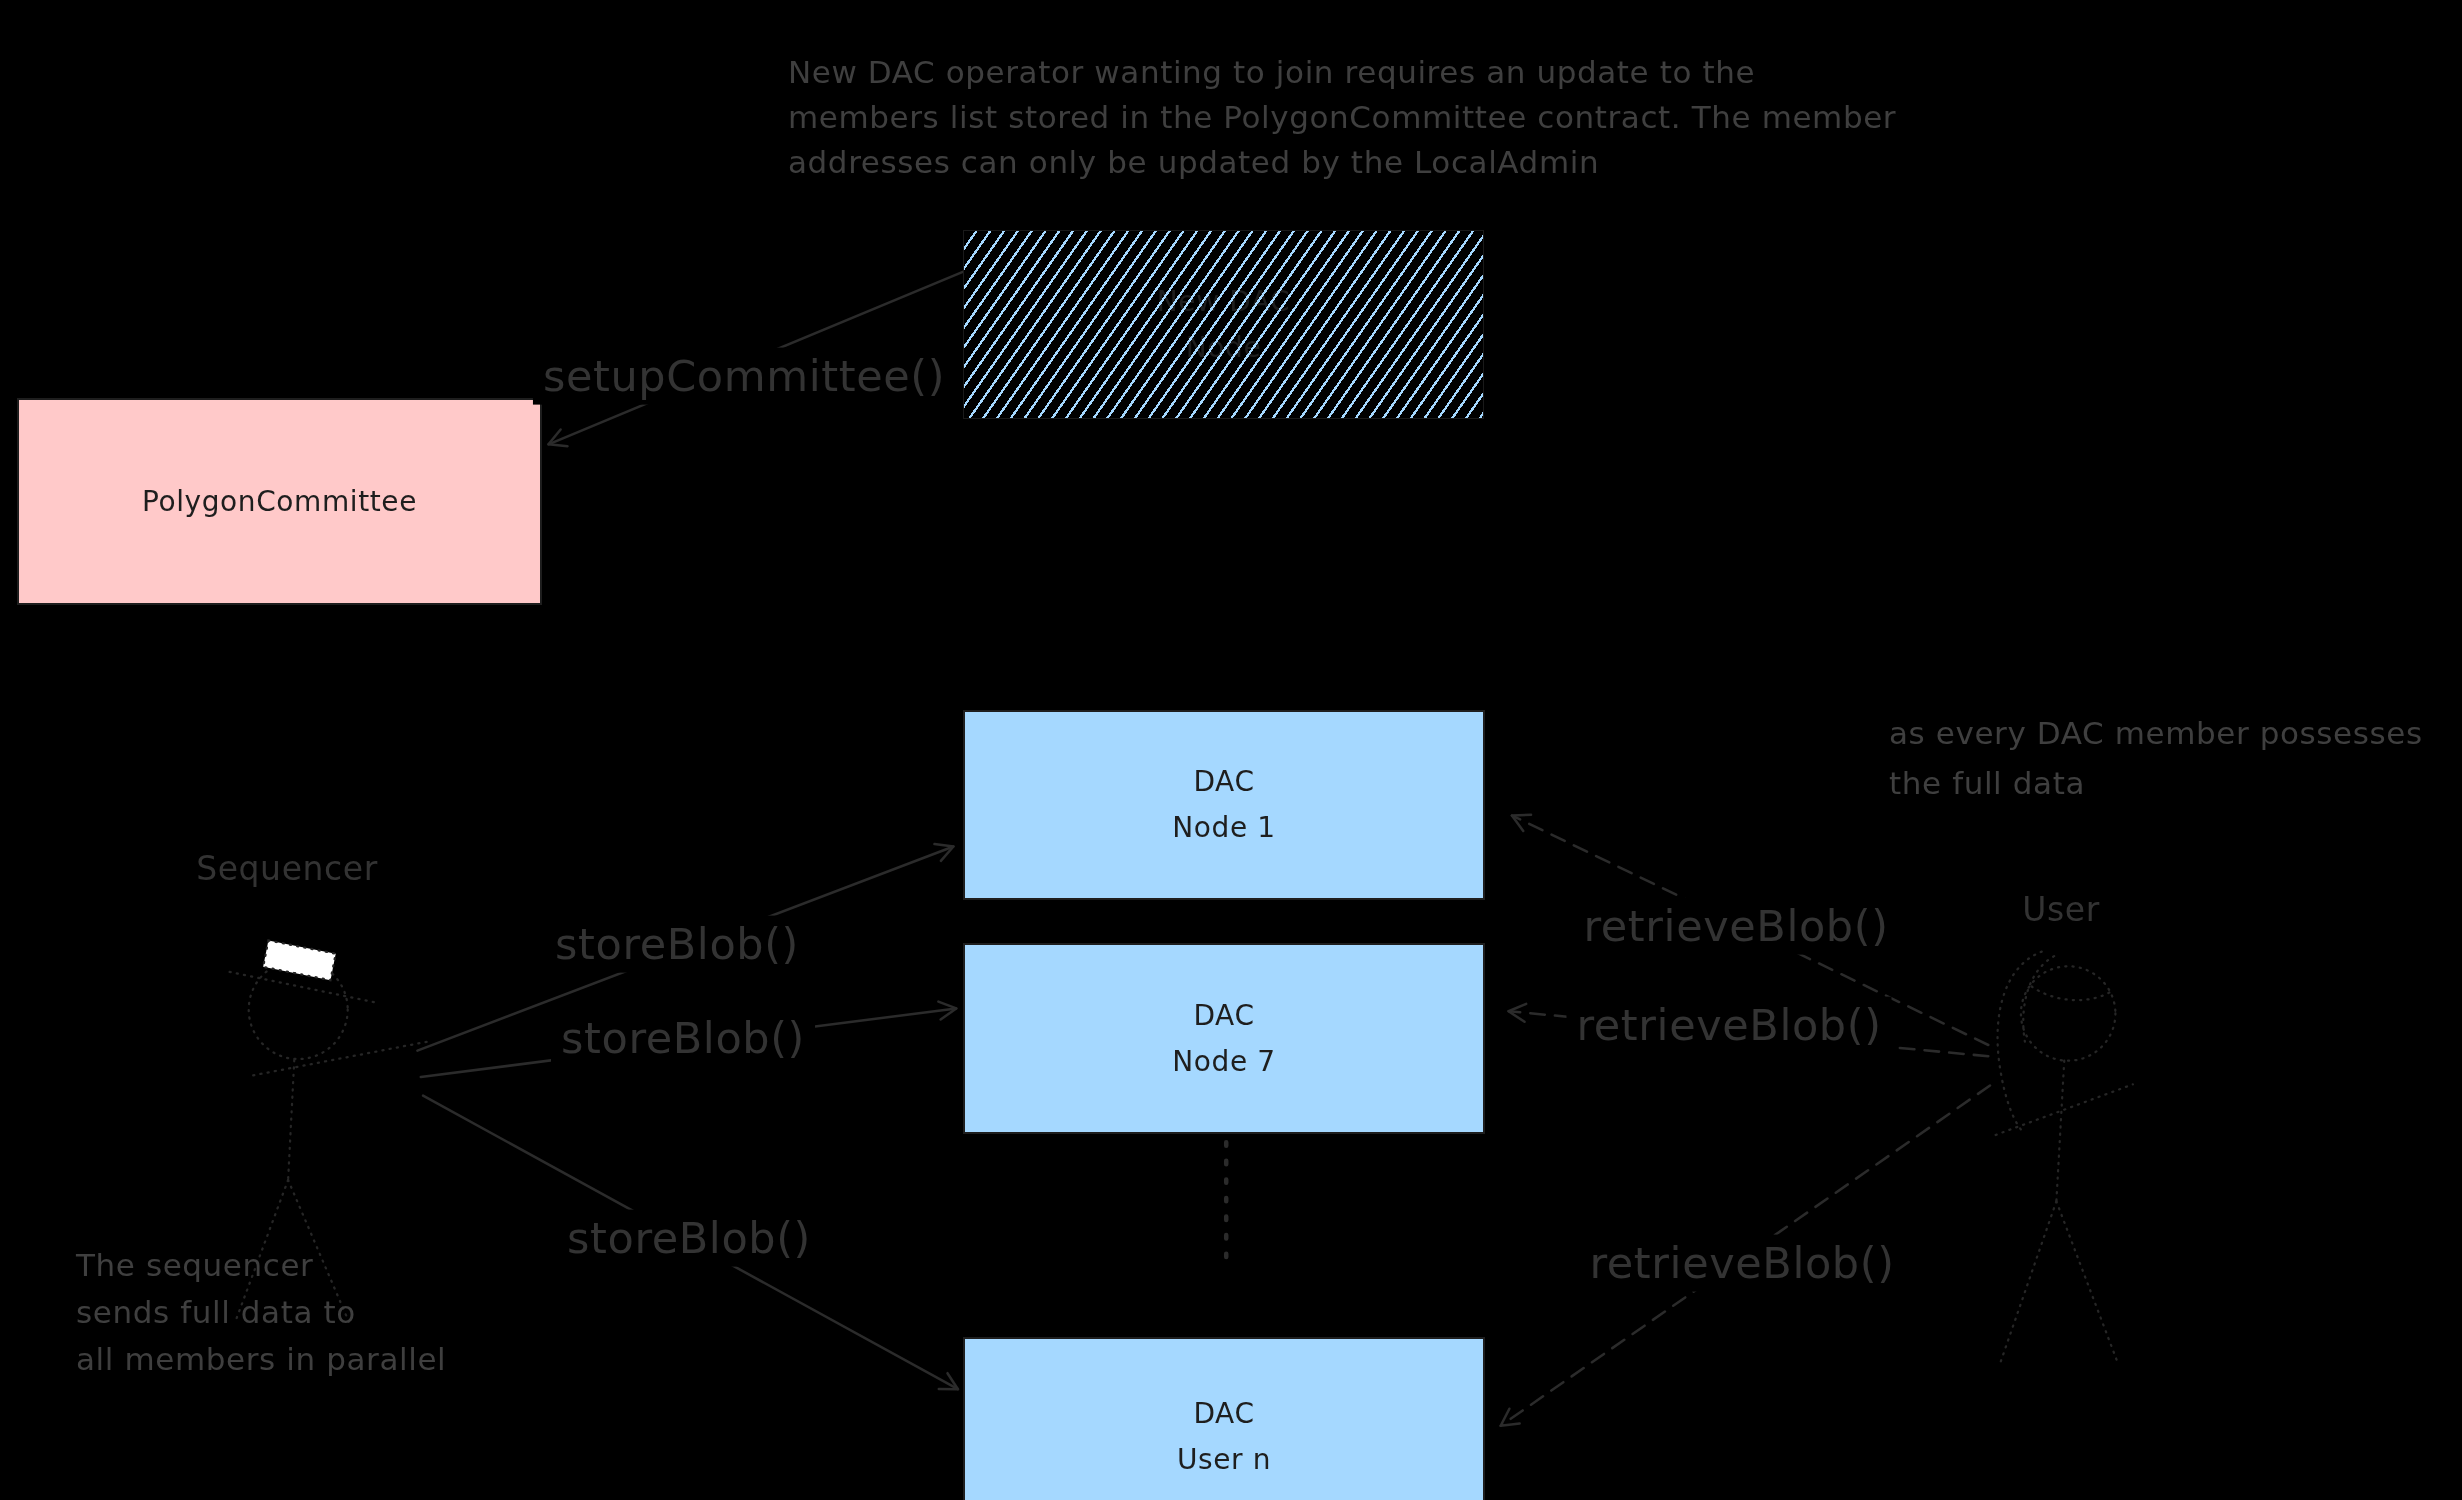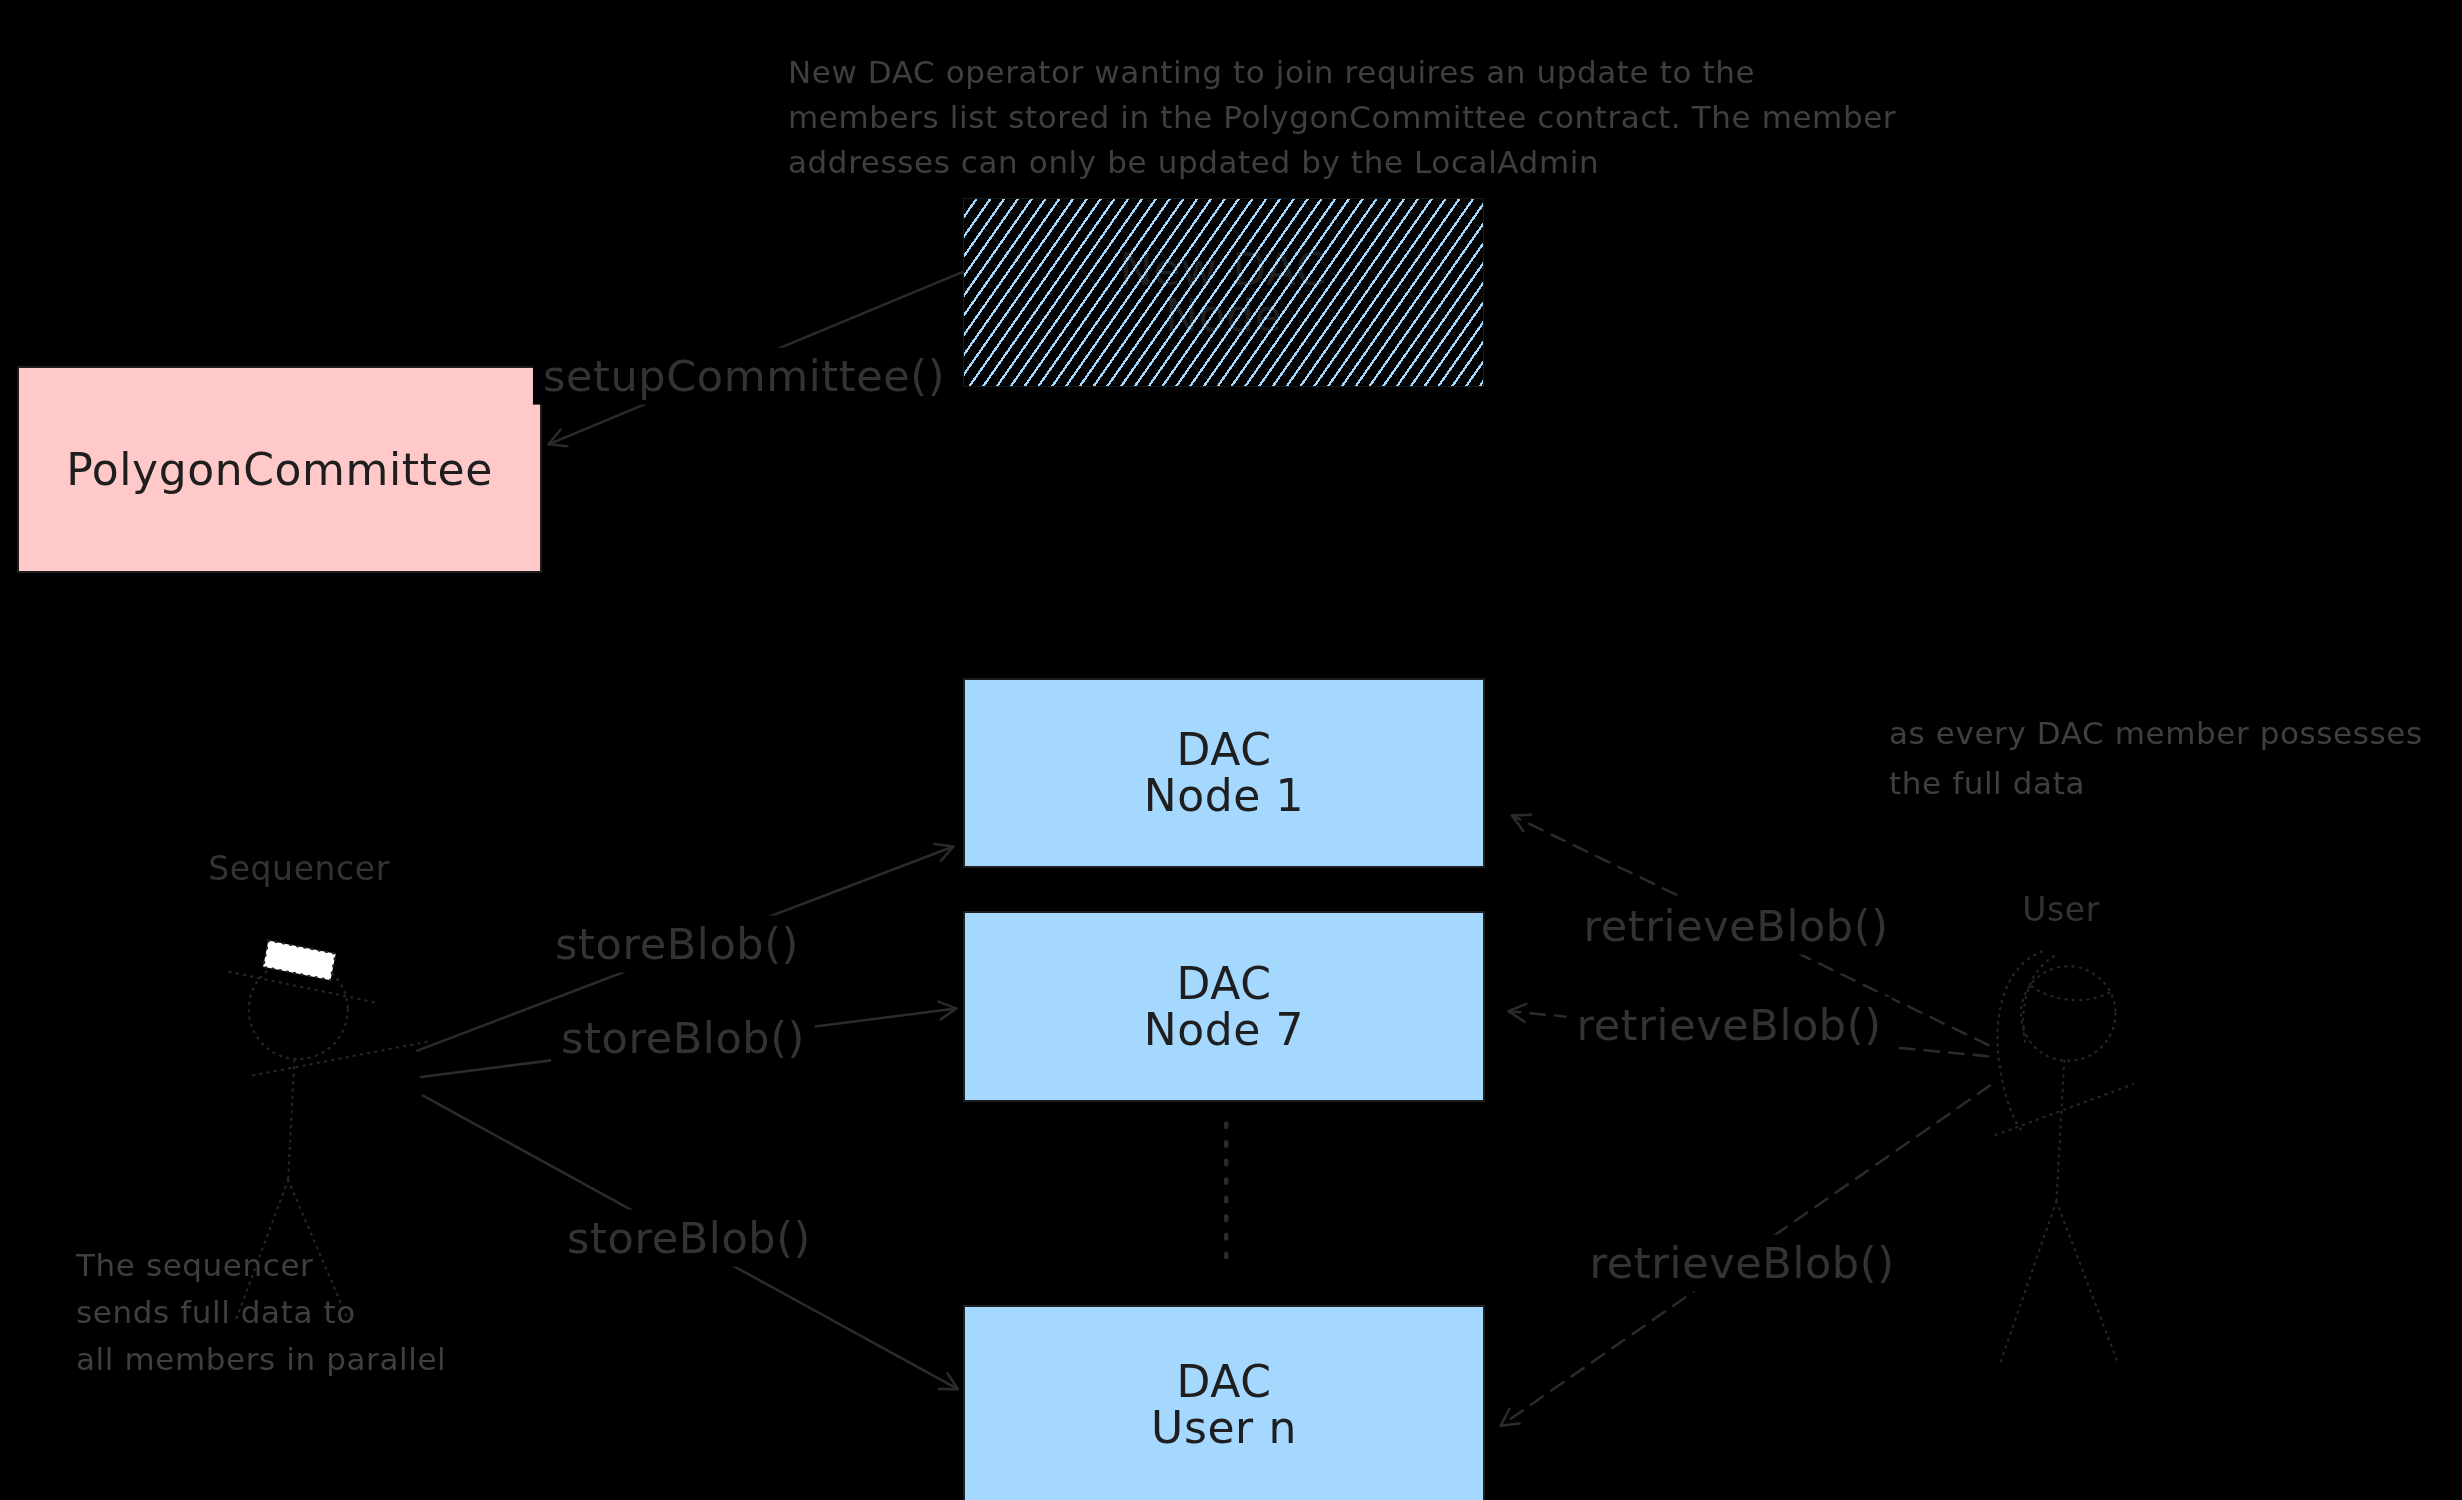--- a/index.html
+++ b/index.html
@@ -15,21 +15,21 @@
   .wire.dashed{stroke-dasharray:26 18;}
   .dots{stroke:var(--arrow);stroke-width:8;fill:none;stroke-dasharray:6 27;stroke-linecap:round;}
   .fig{stroke:var(--figure);stroke-width:4;fill:none;stroke-dasharray:2 11;stroke-linecap:round;}
   .fig.hat{fill:var(--hat_fill);}
   .ah{stroke:var(--arrow);fill:none;stroke-width:4.5;stroke-linecap:round;stroke-linejoin:round;}
 
   .box{
     position:absolute;z-index:2;
     display:flex;flex-direction:column;align-items:center;justify-content:center;
     text-align:center;color:var(--ink);
-    font-size:44px;line-height:46px;letter-spacing:0.6px;
+    font-size:28px;line-height:46px;letter-spacing:0.6px;margin-top:32px;
   }
   .box.blue{background:var(--node_fill);border:2.3px solid var(--ink);}
   .box.pink{background:var(--committee_fill);border:2.3px solid var(--ink);}
   .box.hatched{background:var(--bg);border:1.7px solid var(--box_border);}
   .box.hatched::after{
     content:"";position:absolute;inset:0;
     background:repeating-linear-gradient(125deg,transparent 0 9px,var(--node_fill) 9px 11.3px);
   }
 
   .chip{
@@ -117,21 +117,21 @@
   </div>
 
   <div class="chip" style="left:744px;top:376px;">setupCommittee()</div>
   <div class="chip" style="left:677px;top:944px;">storeBlob()</div>
   <div class="chip" style="left:683px;top:1038px;">storeBlob()</div>
   <div class="chip" style="left:689px;top:1238px;">storeBlob()</div>
   <div class="chip" style="left:1736px;top:926px;">retrieveBlob()</div>
   <div class="chip" style="left:1729px;top:1025px;">retrieveBlob()</div>
   <div class="chip" style="left:1742px;top:1263px;">retrieveBlob()</div>
 
-  <div class="chip" style="left:299px;top:869px;font-size:33px;">Sequencer</div>
+  <div class="chip" style="left:287px;top:869px;font-size:33px;">Sequencer</div>
   <div class="chip" style="left:2061px;top:910px;font-size:33px;">User</div>
 
   <div class="note wide" style="left:788px;top:12.4px;margin-top:38px;">
     <div>New DAC operator wanting to join requires an update to the</div>
     <div>members list stored in the PolygonCommittee contract. The member</div>
     <div>addresses can only be updated by the LocalAdmin</div>
   </div>
 
   <div class="note rnote" style="left:1889px;top:708px;">
     <div>as every DAC member possesses</div>

